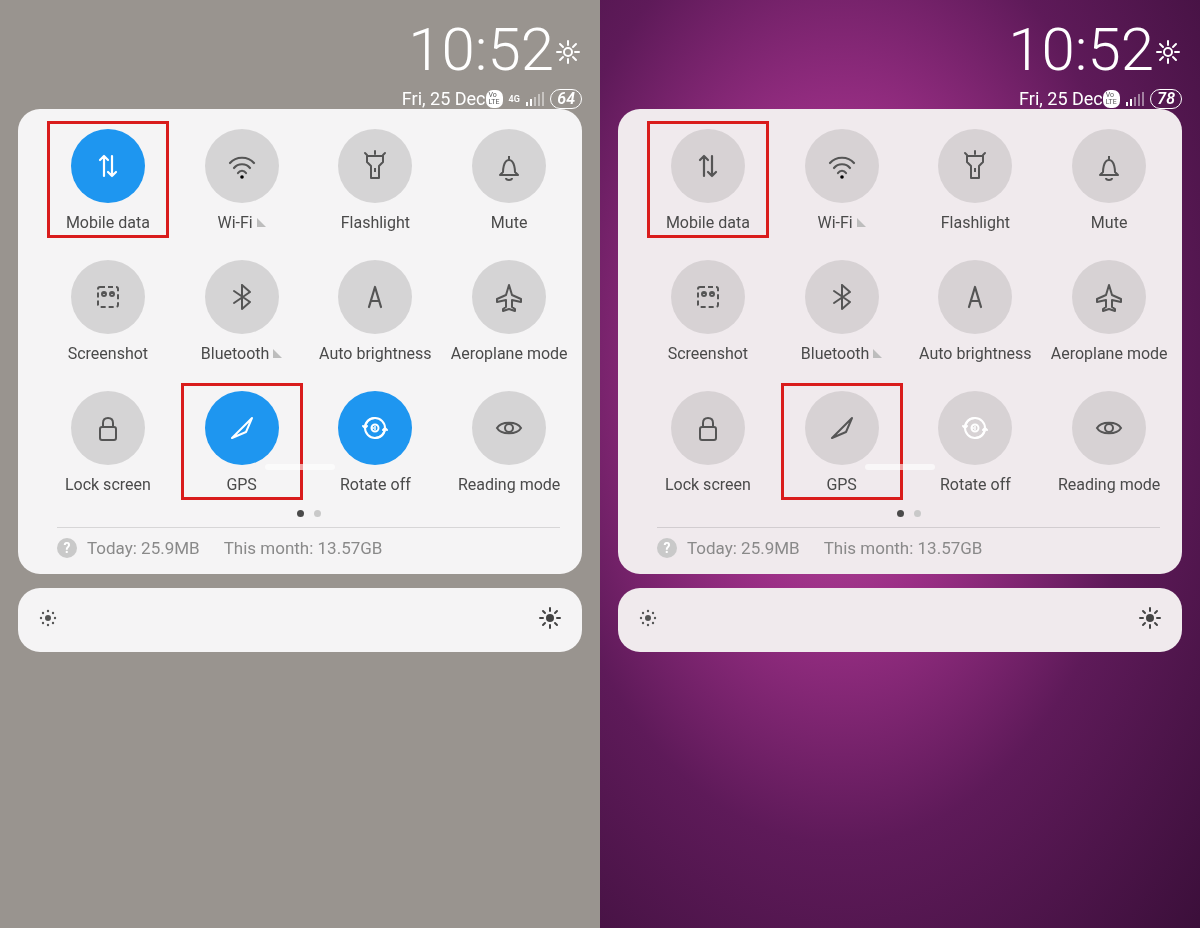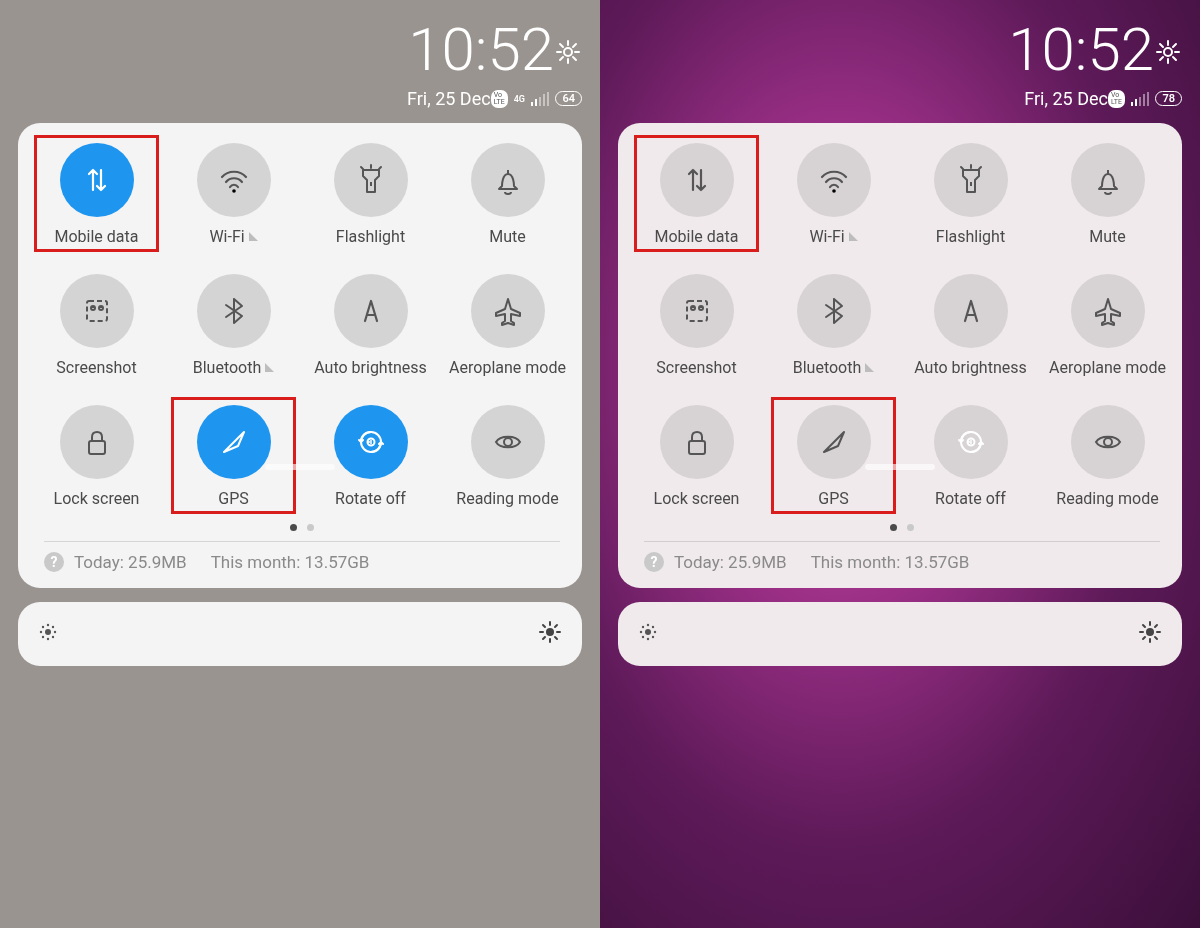--- a/index.html
+++ b/index.html
@@ -6,26 +6,26 @@
   html, body { width: 1200px; height: 928px; overflow: hidden; font-family: -apple-system, "Segoe UI", Roboto, Arial, sans-serif; }
   .container { display: flex; width: 1200px; height: 928px; }
   .panel { width: 600px; height: 928px; position: relative; padding: 20px 18px 0 18px; }
   .panel.left { background: #99948f; }
   .panel.right { background: radial-gradient(ellipse at 40% 40%, #c25da4 0%, #9b2f86 30%, #5e1a59 60%, #3b0f3a 100%); }
   .header { display: flex; justify-content: flex-end; align-items: flex-start; color: #fff; }
   .time { font-size: 60px; font-weight: 300; line-height: 1; }
   .gear { margin-top: 18px; }
   .date-row { display: flex; justify-content: flex-end; align-items: center; color: #fff; margin-top: 8px; font-size: 18px; }
   .status-icons { display: flex; align-items: center; gap: 6px; }
-  .batt-pill { border: 1.5px solid #fff; border-radius: 10px; padding: 1px 6px; font-size: 11px; font-weight: 600; line-height: 1; }
+  .batt-pill { border: 1.5px solid #fff; border-radius: 10px; padding: 1px 6px; font-size: 16px; font-weight: 600; line-height: 1; font-style: italic; }
   .volte-badge { background: #fff; color: #555; font-size: 7px; font-weight: 400; border-radius: 7px; padding: 2px 3px; line-height: 1; }
   .signal { display: flex; align-items: flex-end; gap: 1.5px; height: 14px; }
   .signal .bar { width: 2.5px; background: rgba(255,255,255,0.45); }
   .signal .bar.on { background: #fff; }
-  .card { background: #f5f4f5; border-radius: 22px; margin-top: 14px; padding: 20px 6px 12px 10px; position: relative; }
+  .card { background: #f5f4f5; border-radius: 22px; padding: 20px 6px 12px 23px; position: relative; }
   .panel.right .card { background: #f0eaed; }
   .grid { display: grid; grid-template-columns: repeat(4, 1fr); row-gap: 28px; }
   .tile { display: flex; flex-direction: column; align-items: center; gap: 10px; position: relative; }
   .toggle { width: 74px; height: 74px; border-radius: 50%; background: rgba(0,0,0,0.13); display: flex; align-items: center; justify-content: center; cursor: pointer; }
   .panel.right .toggle { background: rgba(0,0,0,0.10); }
   .toggle.active { background: #1e96f0; }
   .toggle svg { stroke: #555; fill: none; }
   .toggle.active svg { stroke: #fff; }
   .tile-label { font-size: 16px; color: #4a4a4a; white-space: nowrap; display: flex; align-items: center; gap: 4px; }
   .sub-tri { width: 0; height: 0; border-left: 9px solid #bdbdbd; border-top: 9px solid transparent; display: inline-block; transform: rotate(0deg); }

